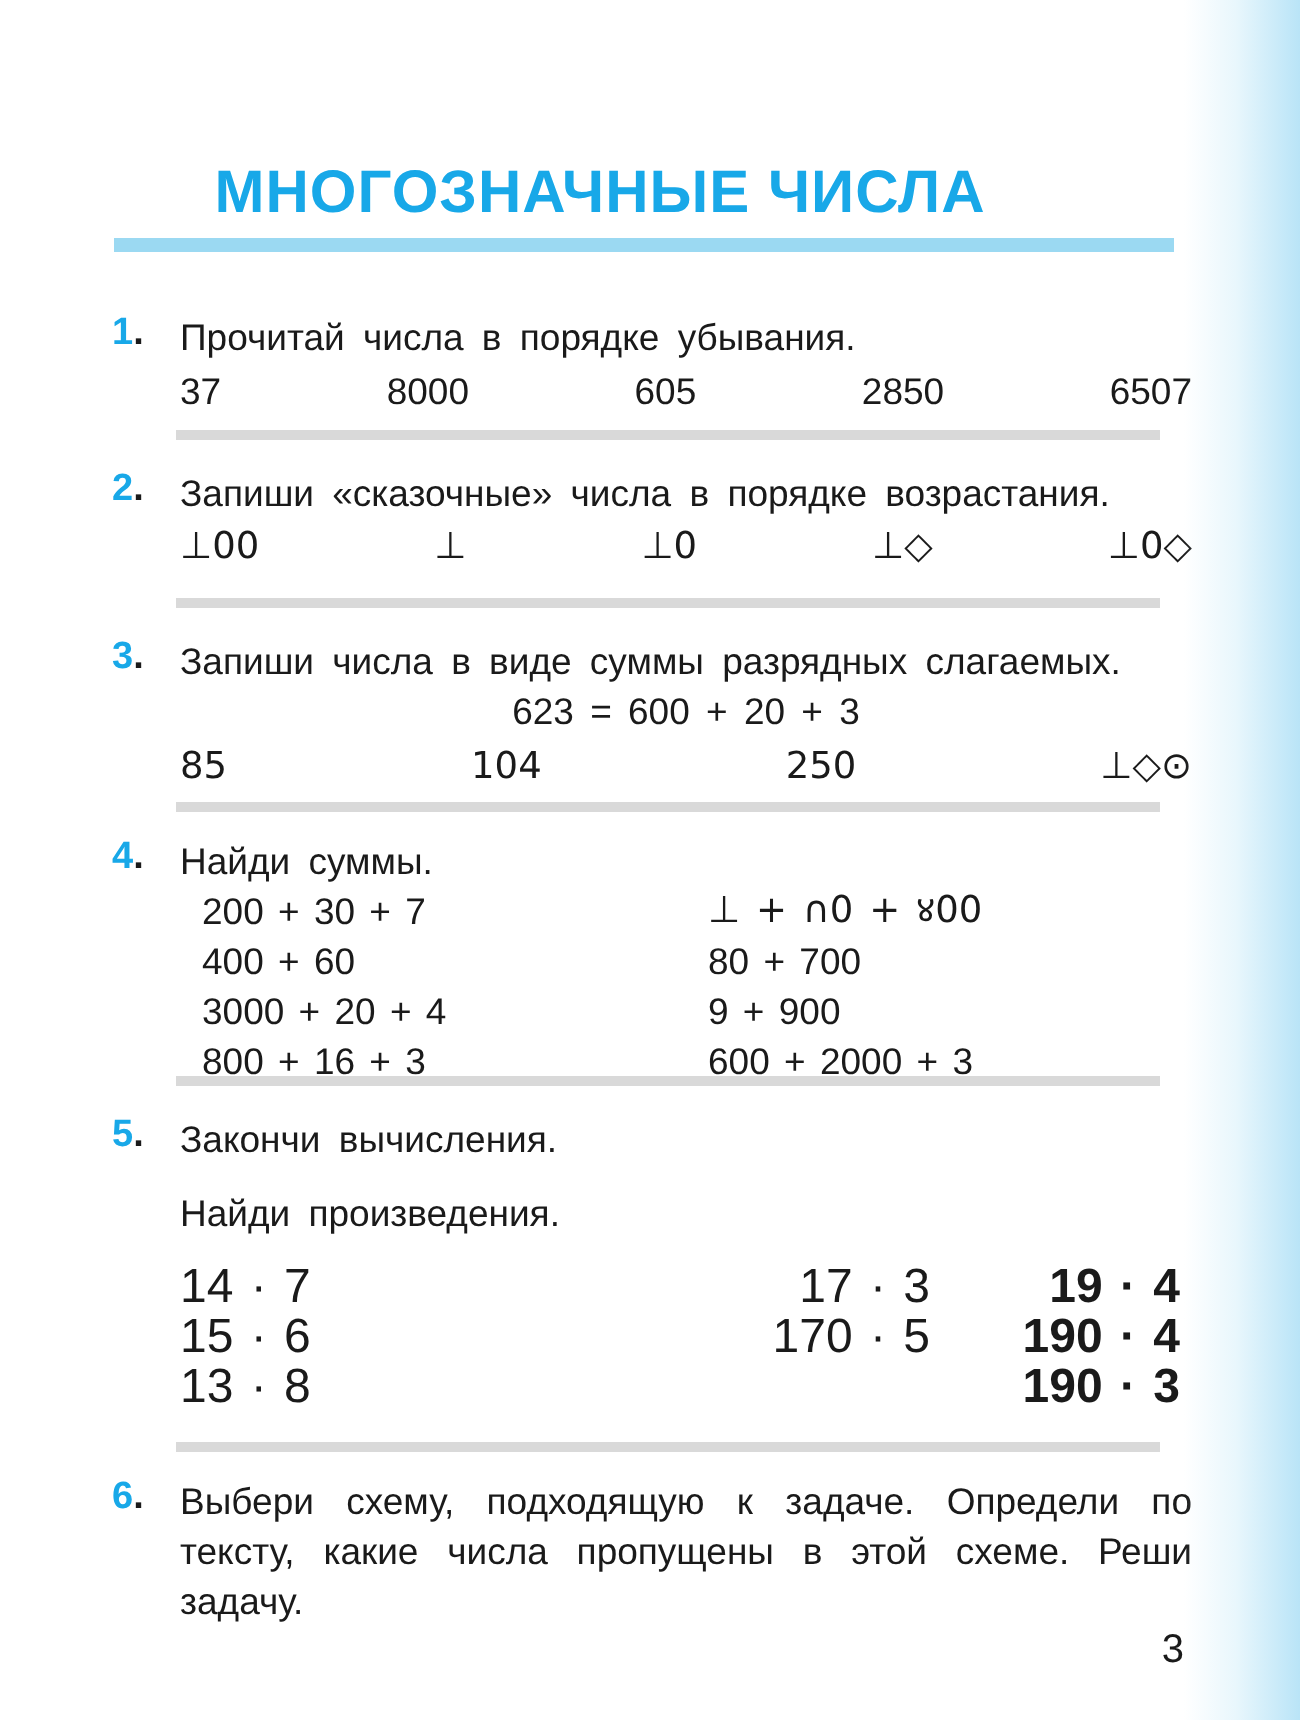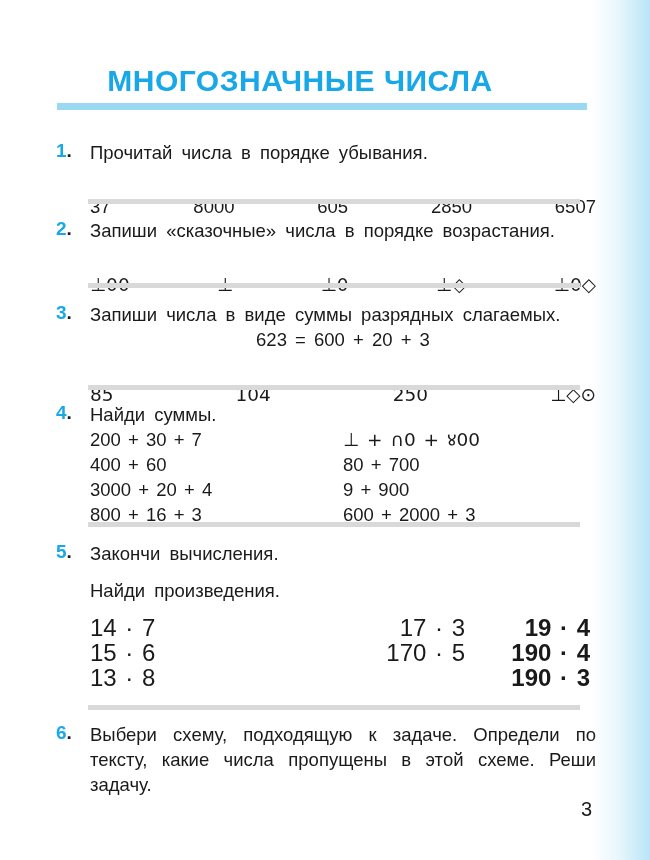--- a/index.html
+++ b/index.html
@@ -21,21 +21,21 @@
     position: absolute;
     top: 0;
     right: 0;
     width: 58px;
     height: 860px;
     background: linear-gradient(to right, rgba(255,255,255,0) 0%, rgba(214,240,250,0.55) 45%, #b9e4f7 100%);
     pointer-events: none;
   }
   #content {
     position: absolute;
-    top: 0;
+    top: 16px;
     left: 0;
     width: 650px;
     height: 644px;
   }
 
   
   .title {
     position: absolute;
     top: 64px;
     left: 0;
@@ -99,39 +99,39 @@
 
   .row {
     display: flex;
     font-size: 18.5px;
     line-height: 26px;
     margin-top: 2px;
   }
   .row.spread {
     justify-content: space-between;
   }
-  .row .cell { white-space: nowrap; margin-top: 27px; }
+  .row .cell { white-space: nowrap; }
 
   .sym { font-family: "DejaVu Sans", sans-serif; }
 
   .centered {
     text-align: center;
     font-size: 18.5px;
     line-height: 26px;
     word-spacing: 3px;
   }
 
   .two-col {
     display: flex;
     font-size: 18.5px;
     line-height: 25px;
   }
   .two-col .col-a { width: 270px; }
   .two-col .col-b { width: 270px; }
-  .two-col .line { white-space: nowrap; word-spacing: 2px; }
+  .two-col .line { white-space: nowrap; word-spacing: 2px; margin-left: 11px; }
 
   .three-col {
     display: flex;
     font-size: 24px;
     line-height: 25px;
   }
   .three-col .c1 { width: 190px; text-align: left; }
   .three-col .c2 { width: 185px; text-align: right; }
   .three-col .c3 { width: 125px; text-align: right; font-weight: bold; }
   .three-col .line { white-space: nowrap; word-spacing: 2px; }

